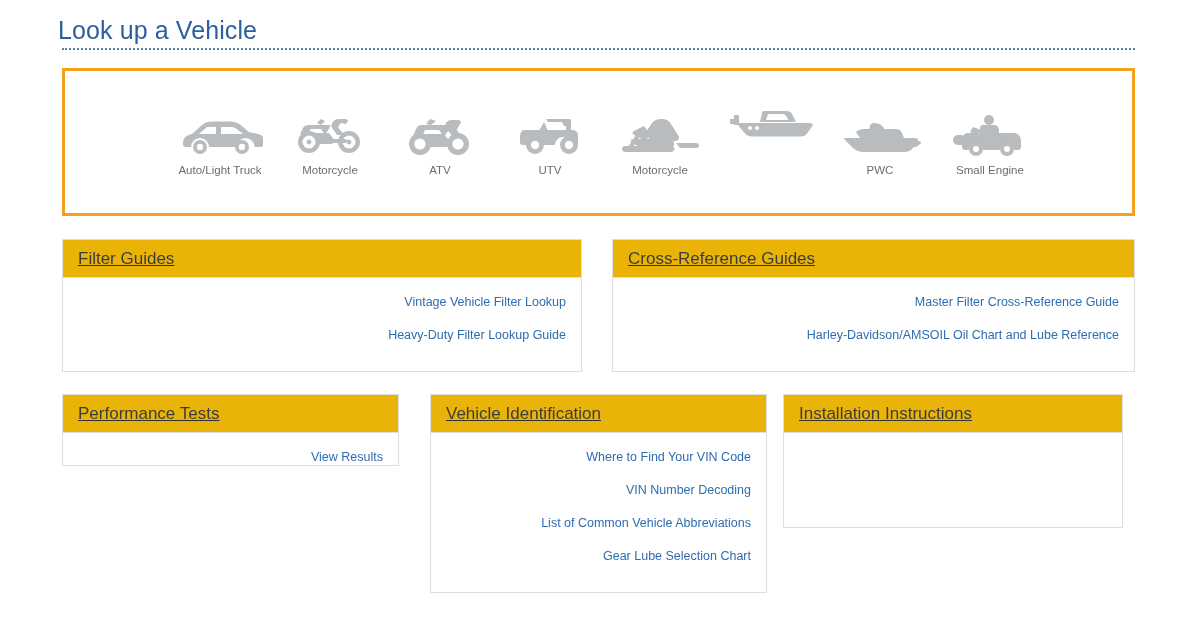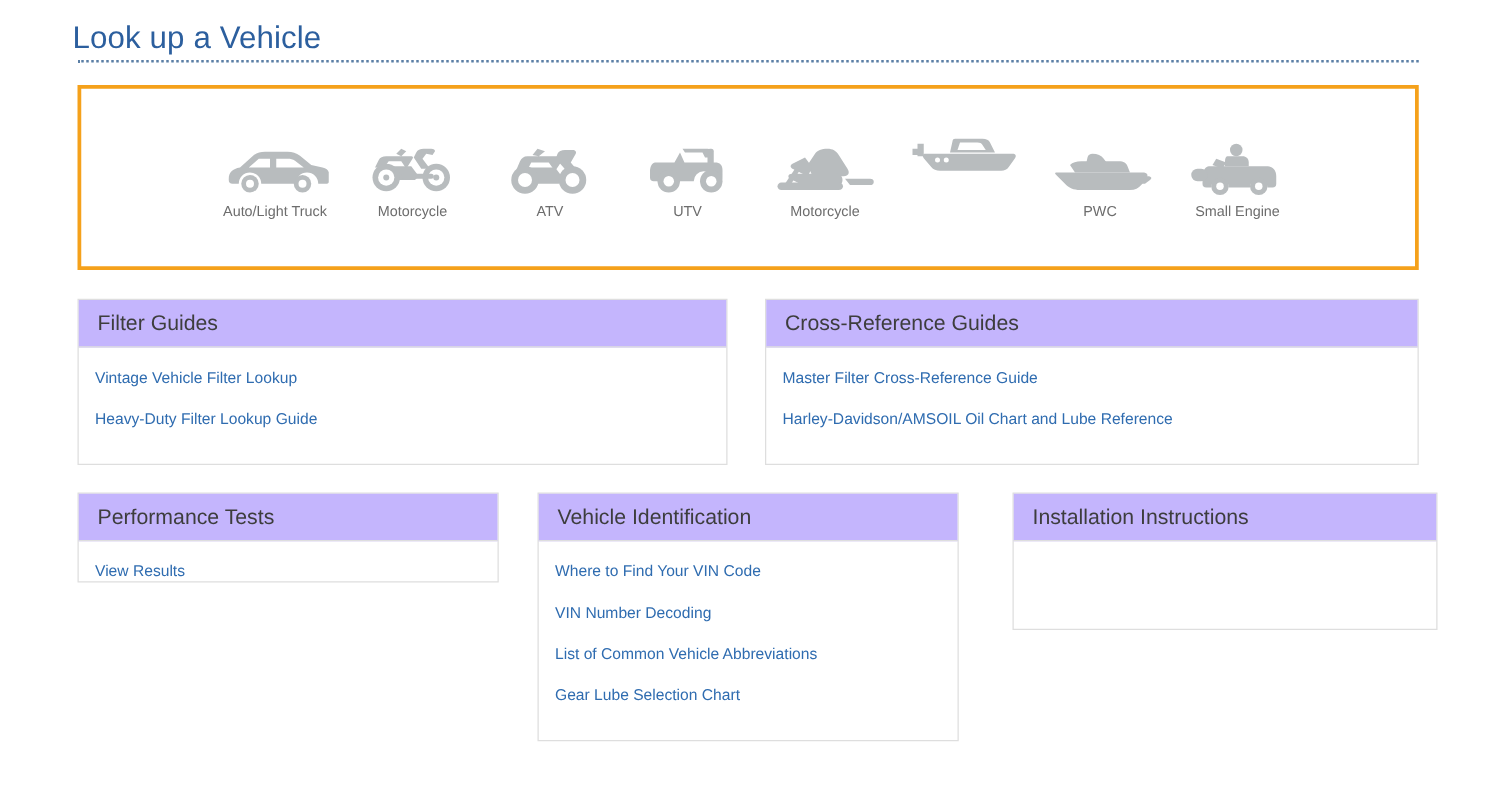--- a/index.html
+++ b/index.html
@@ -90,54 +90,56 @@
 
   
   .card {
     position: absolute;
     background: #ffffff;
     border: 1px solid #dedede;
     box-sizing: border-box;
   }
   .card-header {
     height: 38px;
-    background: #c4b5fd;
+    background: #eab308;
     border-bottom: 1px solid #dedede;
     display: flex;
     align-items: center;
     padding-left: 15px;
     box-sizing: border-box;
+    text-decoration: underline;
   }
   .card-title {
     font-size: 17px;
     font-weight: 400;
     color: #3d3d3d;
     white-space: nowrap;
   }
   .card-body {
     padding: 16px 15px 10px 13px;
+    text-align: right;
   }
   .card-link {
     display: block;
     font-size: 12.5px;
     color: #2f6cb0;
     text-decoration: none;
     line-height: 16px;
     margin-bottom: 17px;
     white-space: nowrap;
     cursor: pointer;
   }
   .card-link:last-child { margin-bottom: 0; }
 
   
   #card-filter-guides        { left: 62px;  top: 239px; width: 520px; height: 133px; }
   #card-cross-ref            { left: 612px; top: 239px; width: 523px; height: 133px; }
   #card-performance-tests    { left: 62px;  top: 394px; width: 337px; height: 72px; }
   #card-vehicle-id           { left: 430px; top: 394px; width: 337px; height: 199px; }
-  #card-install-instructions { left: 810px; top: 394px; width: 340px; height: 110px; }
+  #card-install-instructions { left: 783px; top: 394px; width: 340px; height: 134px; }
 </style>
 </head>
 <body>
 
 <div class="page">
 
   <div class="page-title">Look up a Vehicle</div>
   <div class="title-rule"></div>
 
   <div class="vehicle-panel">

